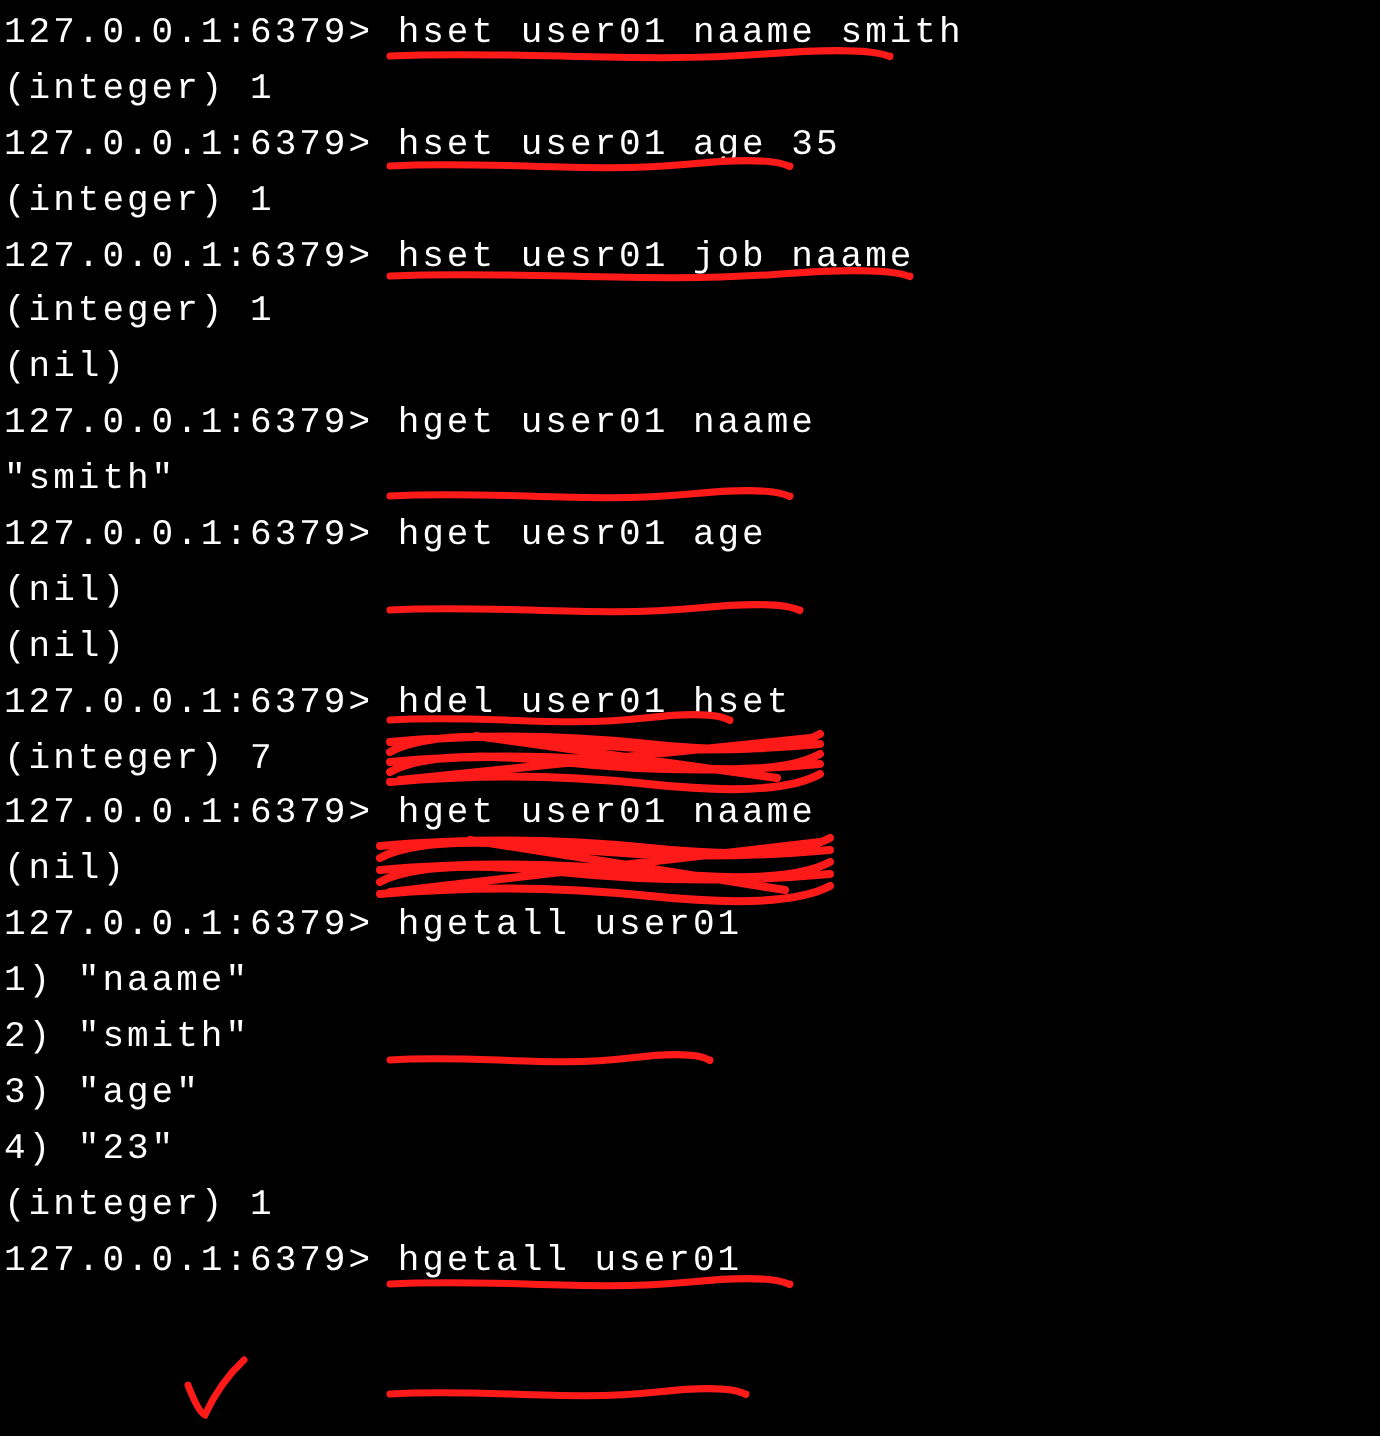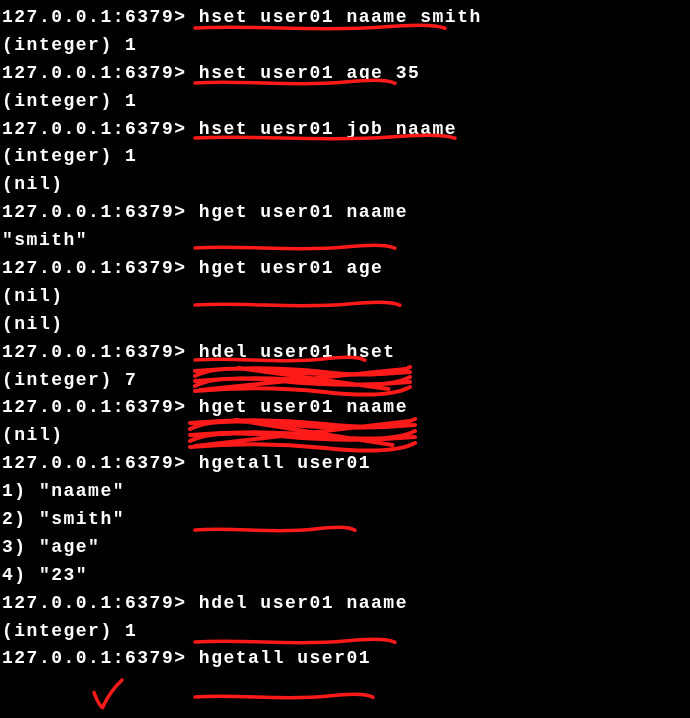--- a/index.html
+++ b/index.html
@@ -17,21 +17,20 @@
       padding: 4px 2px;
       width: 690px;
       height: 718px;
       position: relative;
       overflow: hidden;
     }
     .line {
       white-space: pre;
       position: relative;
       z-index: 2;
-      font-weight: bold;
     }
     .annotation {
       position: absolute;
       z-index: 3;
       pointer-events: none;
     }
     svg.annotation {
       overflow: visible;
     }
   </style>
@@ -53,21 +52,20 @@
     <div class="line">(nil)</div>
     <div class="line"><span>127.0.0.1:6379&gt;</span><span> hdel user01 hset</span></div>
     <div class="line">(integer) 7</div>
     <div class="line"><span>127.0.0.1:6379&gt;</span><span> hget user01 naame</span></div>
     <div class="line">(nil)</div>
     <div class="line"><span>127.0.0.1:6379&gt;</span><span> hgetall user01</span></div>
     <div class="line">1) "naame"</div>
     <div class="line">2) "smith"</div>
     <div class="line">3) "age"</div>
     <div class="line">4) "23"</div>
-    <div class="line"><span>127.0.0.1:6379&gt;</span><span> hdel user01 naame</span></div>
     <div class="line">(integer) 1</div>
     <div class="line"><span>127.0.0.1:6379&gt;</span><span> hgetall user01</span></div>
   </div>
 
 <svg class="annotation" width="260" height="22" style="left: 195px; top: 18px;">
     <path d="M0 10 C 62.5 7, 125 14, 187.5 9 S 250 12, 250 10" stroke="#ff1a1a" stroke-width="3.5" fill="none" stroke-linecap="round"></path>
   </svg>
 <svg class="annotation" width="210" height="22" style="left: 195px; top: 73px;">
     <path d="M0 10 C 50 7, 100 14, 150 9 S 200 12, 200 10" stroke="#ff1a1a" stroke-width="3.5" fill="none" stroke-linecap="round"></path>
   </svg>

